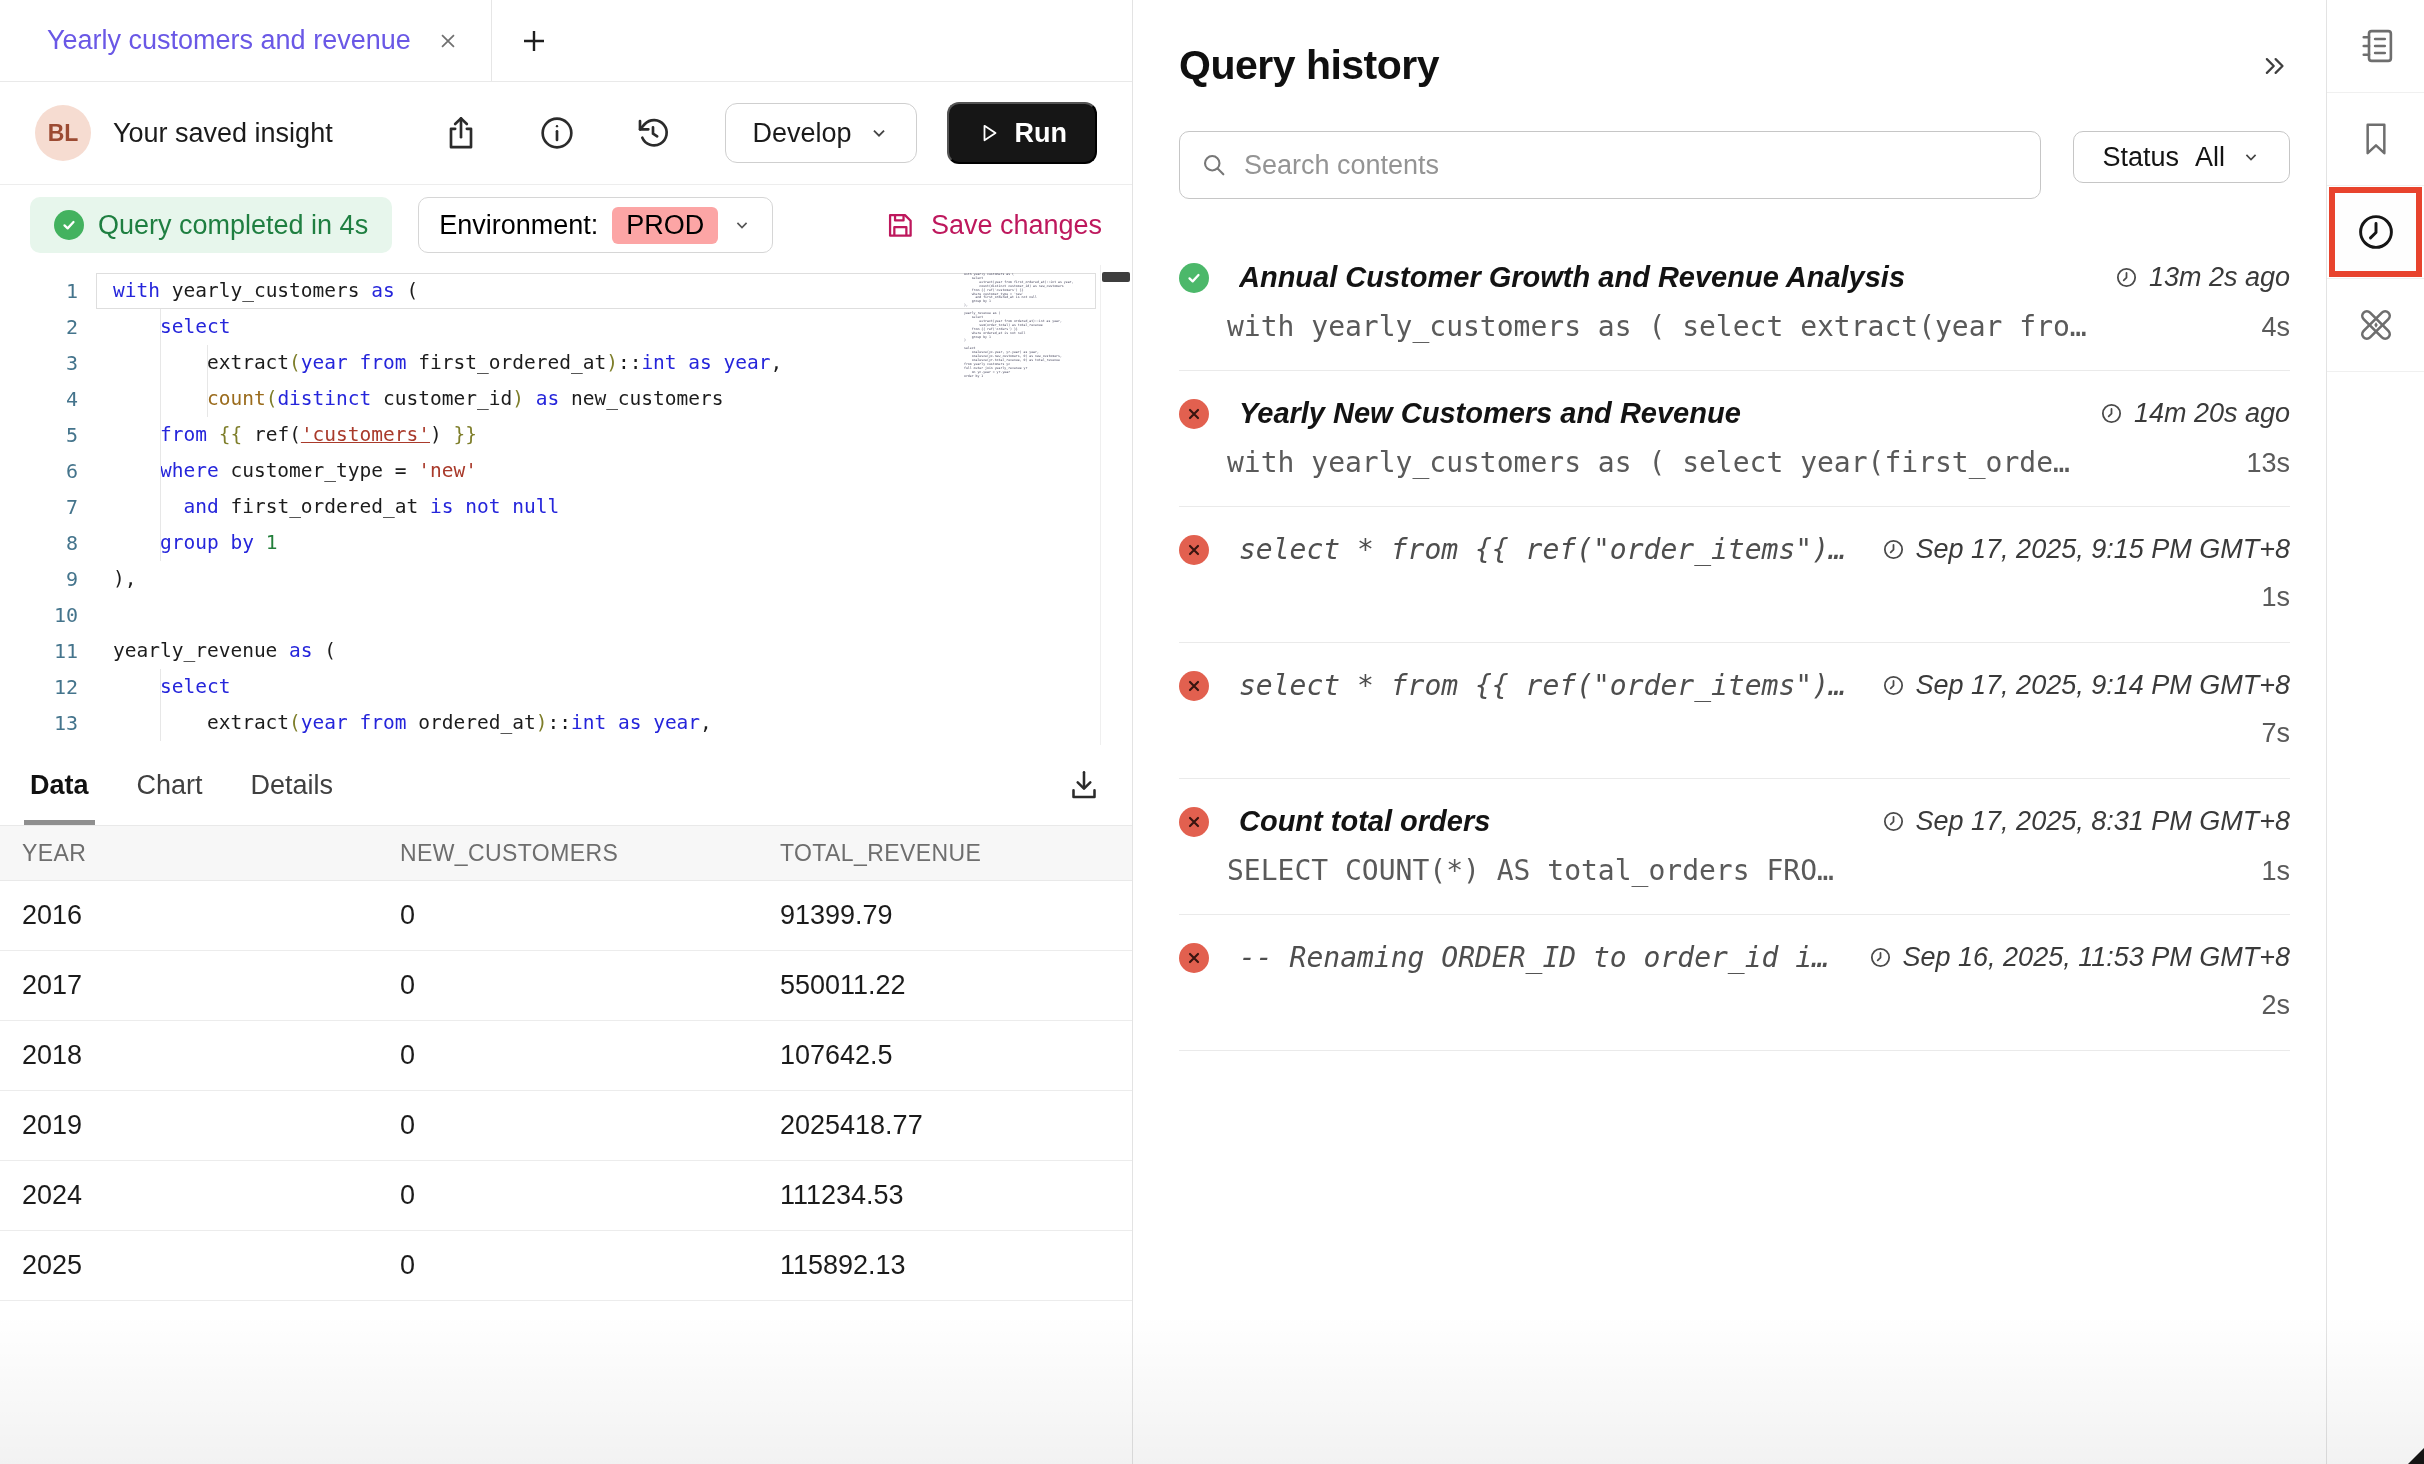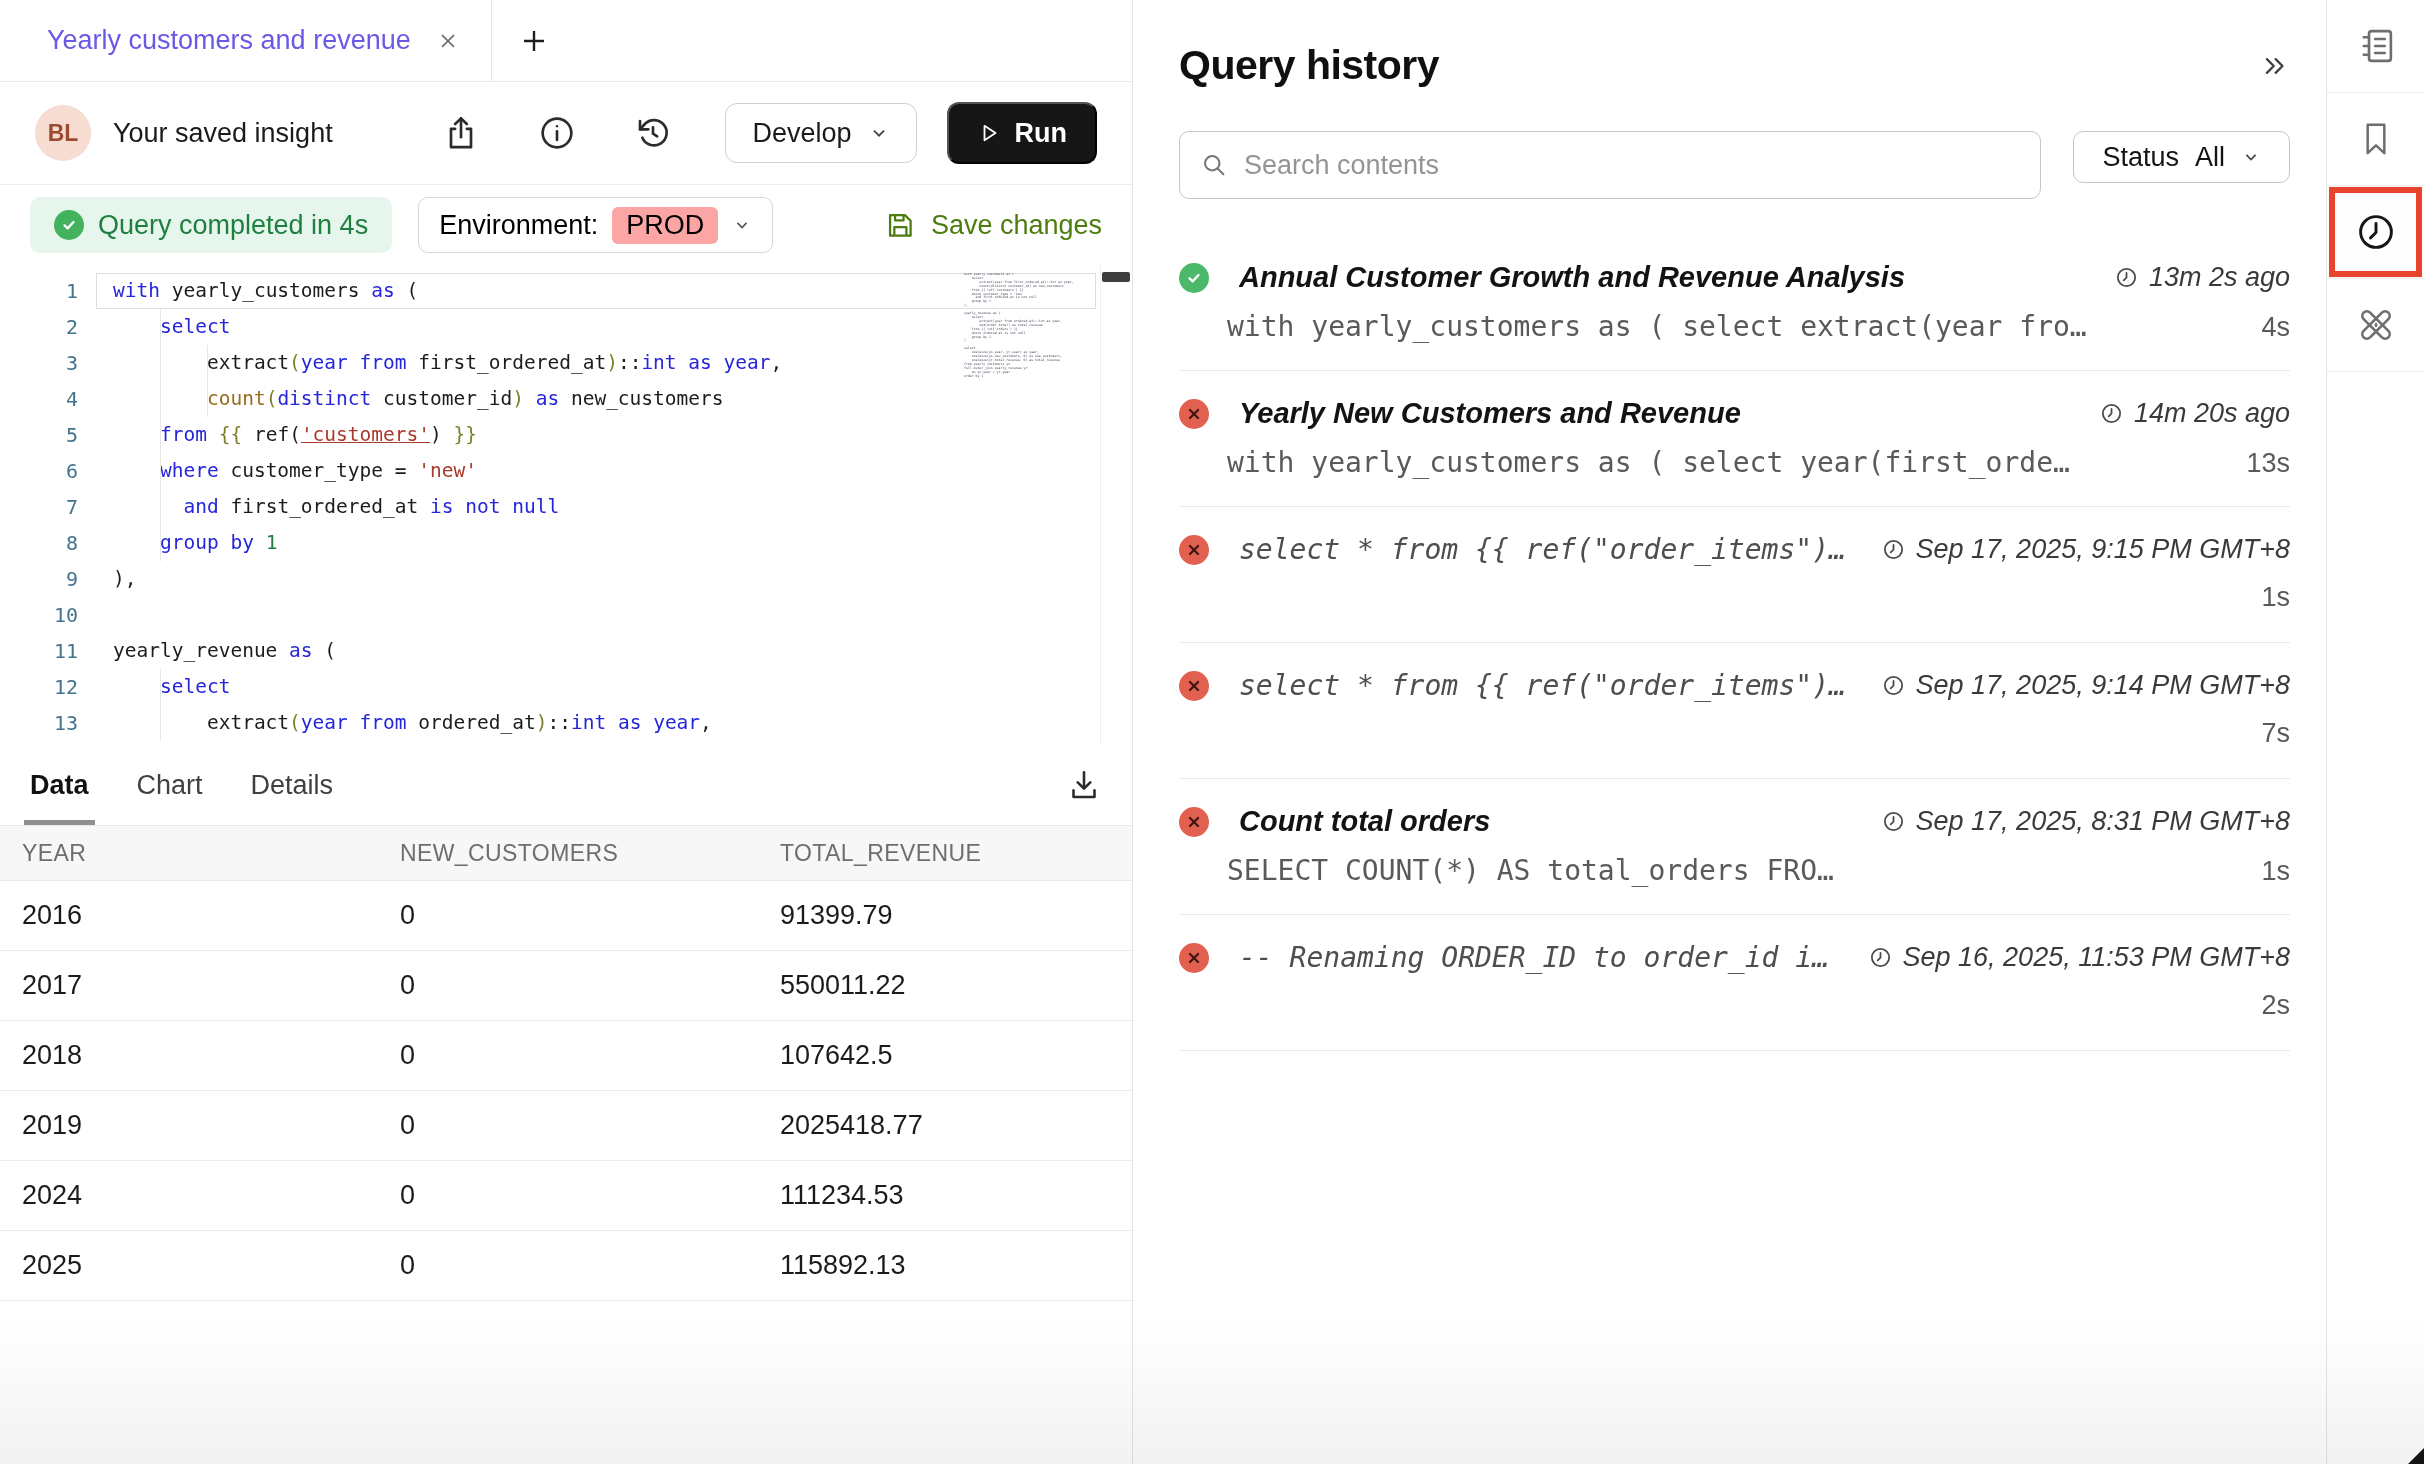--- a/index.html
+++ b/index.html
@@ -25,21 +25,21 @@
   .btn-develop { margin-left:52px; height:60px; display:flex; align-items:center; gap:16px; padding:0 26px; border:1px solid #CFCFCF; border-radius:12px; background:#fff; font-size:27px; color:#1b1b1b; cursor:pointer; }
   .btn-develop .chev { color:#444; }
   .btn-run { margin-left:30px; height:62px; display:flex; align-items:center; gap:14px; padding:0 28px; border-radius:12px; background:#161616; color:#fff; font-size:27px; font-weight:600; cursor:pointer; }
 
   .status-row { height:80px; flex:0 0 80px; display:flex; align-items:center; padding:0 30px; }
   .status-pill { height:56px; display:flex; align-items:center; gap:14px; padding:0 24px; background:#E7F6EC; border-radius:10px; color:#1F7F41; font-size:27px; }
   .check-circle { width:30px; height:30px; border-radius:50%; background:#43B25F; display:flex; align-items:center; justify-content:center; color:#fff; }
   .env-btn { margin-left:26px; height:56px; display:flex; align-items:center; gap:14px; padding:0 20px; border:1px solid #D6D6D6; border-radius:10px; background:#fff; font-size:27px; cursor:pointer; }
   .env-pill { background:#fca5a5; border-radius:6px; padding:3px 14px; font-weight:500; }
   .env-btn .chev { color:#555; }
-  .save-btn { margin-left:auto; display:flex; align-items:center; gap:14px; color:#4d7c0f; font-size:27px; cursor:pointer; }
+  .save-btn { margin-left:auto; display:flex; align-items:center; gap:14px; color:#be185d; font-size:27px; cursor:pointer; }
 
   
   .editor { height:480px; flex:0 0 480px; position:relative; padding-top:8px; font-family:"DejaVu Sans Mono", monospace; overflow:hidden; }
   .code-row { display:flex; height:36px; line-height:36px; }
   .num { width:96px; flex:0 0 96px; padding-right:18px; text-align:right; color:#44748C; font-size:20px; }
   .line { flex:1; padding-left:17px; margin-right:36px; white-space:pre; font-size:19.5px; }
   .code-row.cur .line { outline:1px solid #DEDEDE; outline-offset:-1px; }
   .tk-kw { color:#2525DB; }
   .tk-pl { color:#1C1C1C; }
   .tk-fn { color:#9A6B1C; }

